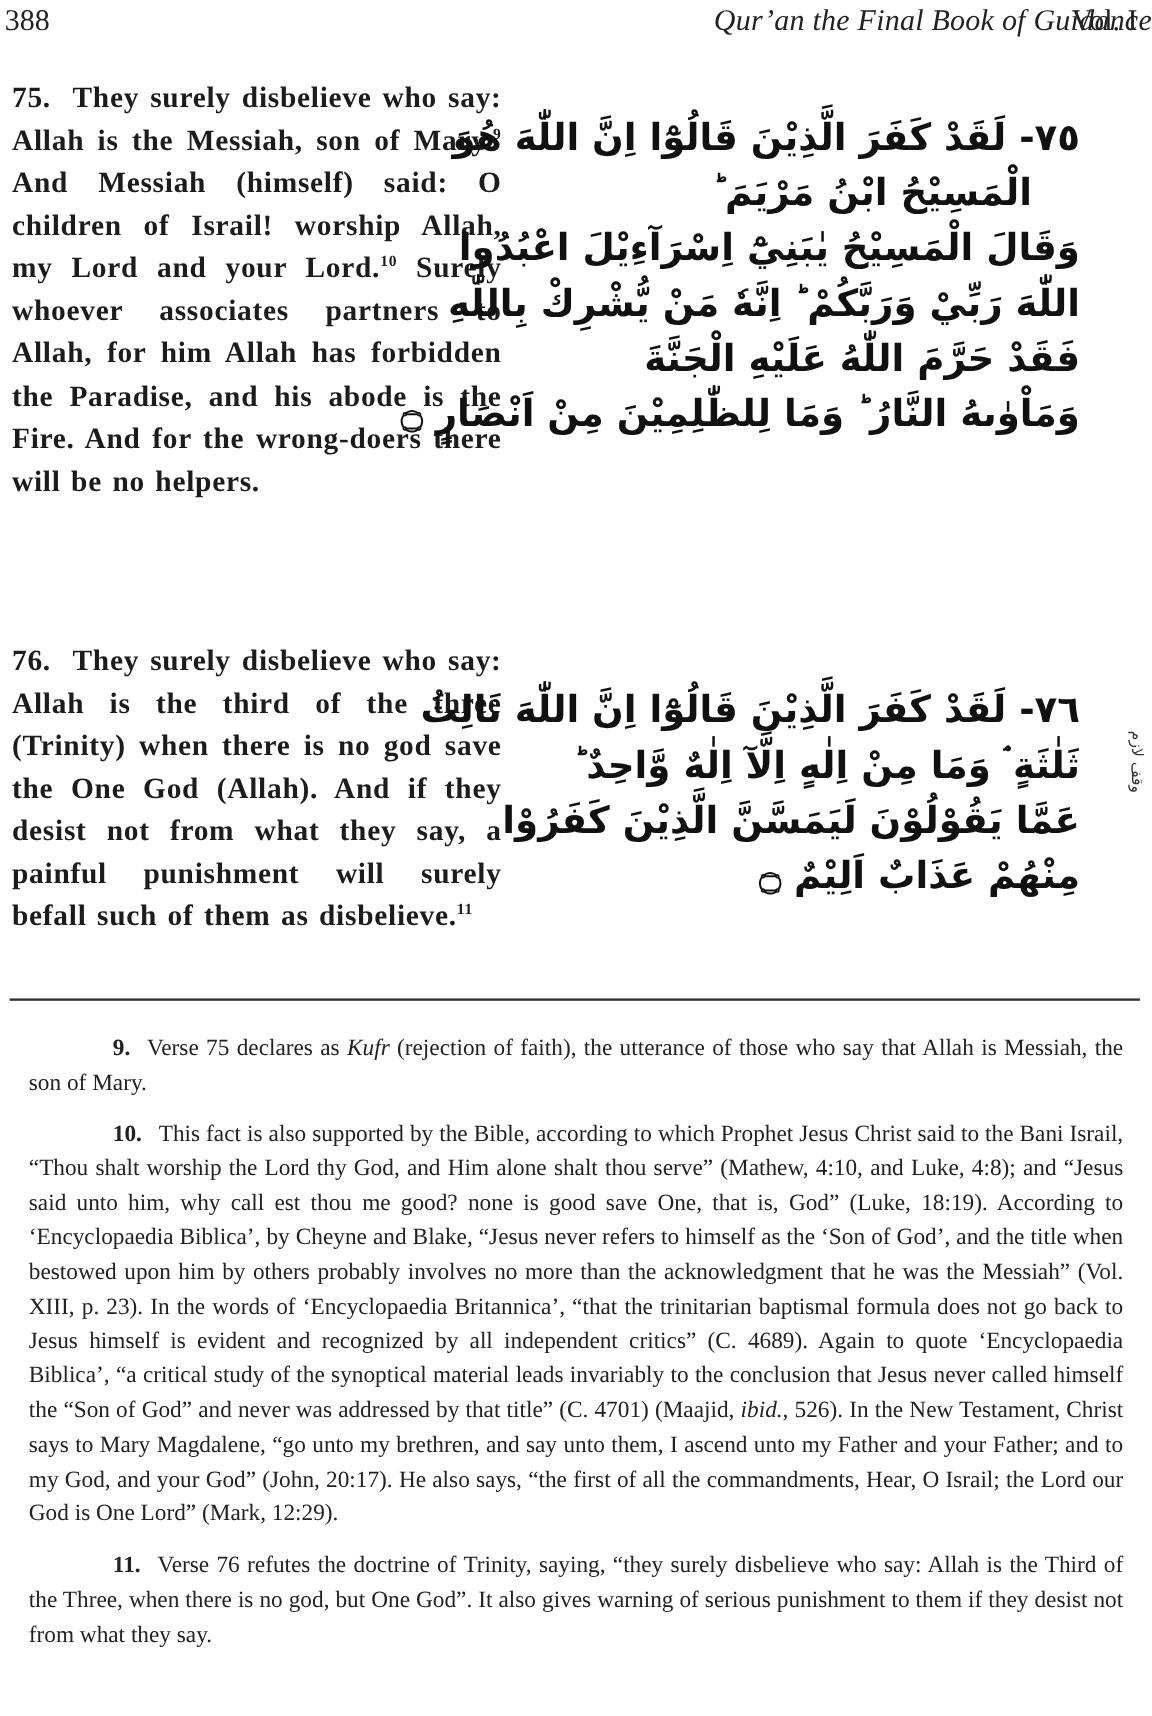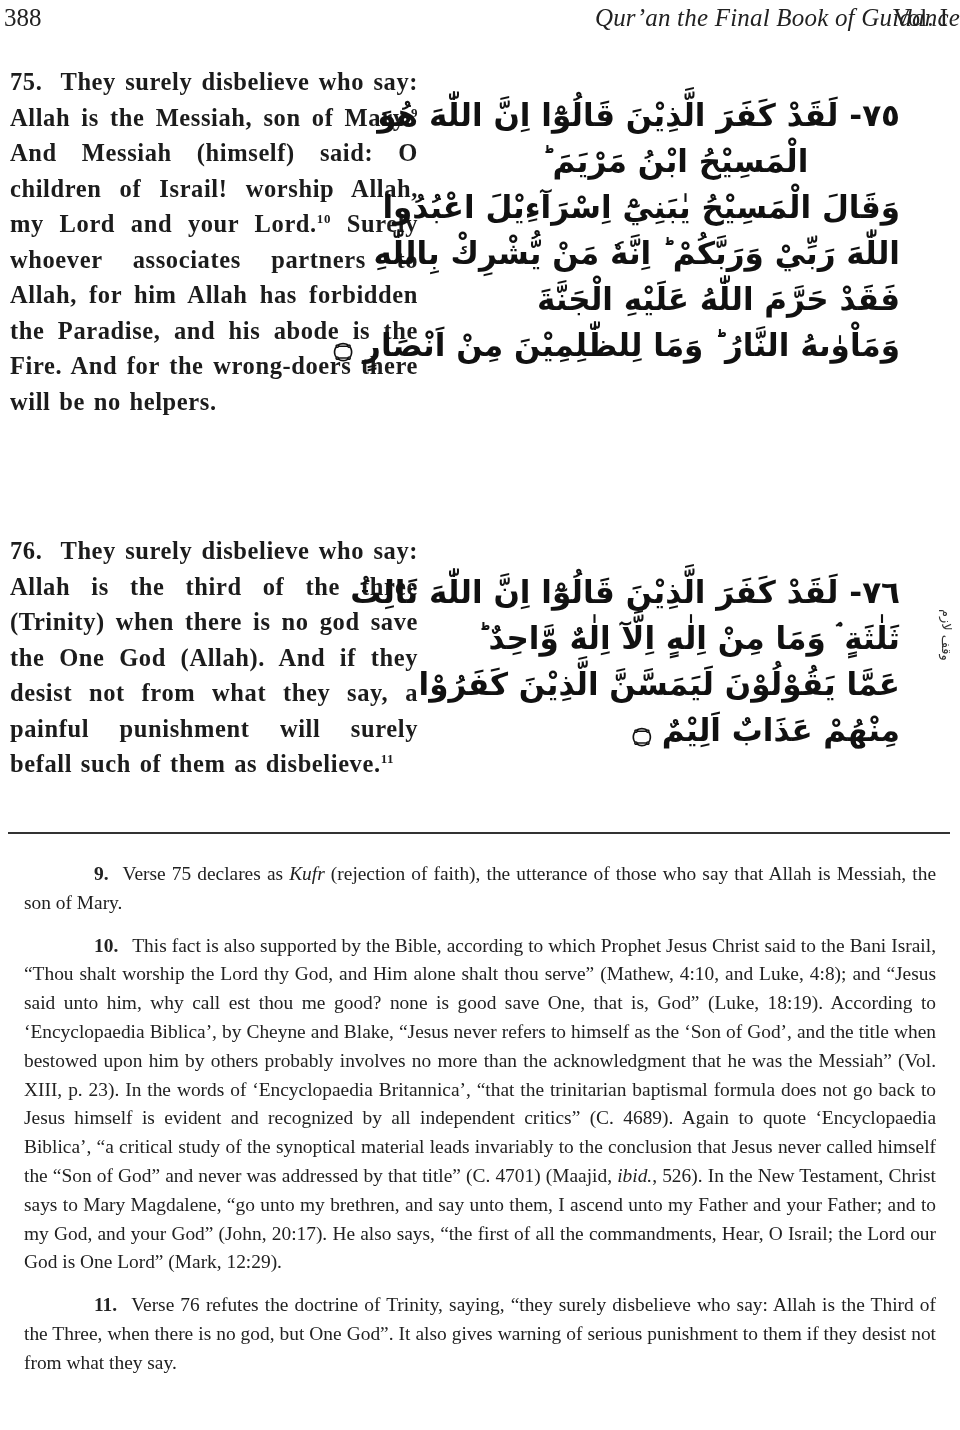--- a/index.html
+++ b/index.html
@@ -25,21 +25,21 @@
 
     .verse-ar {
       position: absolute; right: 60px; width: 410px;
       font-family: "DejaVu Sans", sans-serif; font-weight: bold;
       direction: rtl; text-align: right; color: #111;
       font-size: 31px; line-height: 46px;
     }
     #v75-ar { top: 92px; }
     #v76-ar { top: 569px; }
     .verse-ar .ar-line { display: block; white-space: nowrap; }
-    .verse-ar .ar-line.center { text-align: center; padding-right: 40px; }
+    .verse-ar .ar-line.center { padding-right: 40px; }
 
     .margin-note {
       position: absolute; left: 924px; top: 590px; width: 30px; height: 90px;
       font-family: "DejaVu Sans", sans-serif; font-size: 13px; color: #333;
       writing-mode: vertical-rl; text-align: center;
     }
 
     .footnote-rule {
       position: absolute; left: 8px; top: 832px; width: 942px; height: 0;
       border-top: 2px solid #333;

